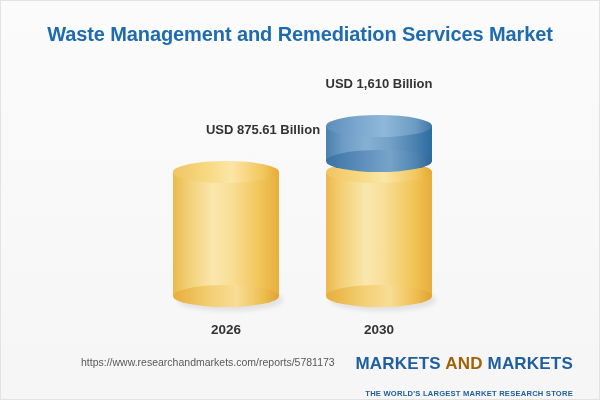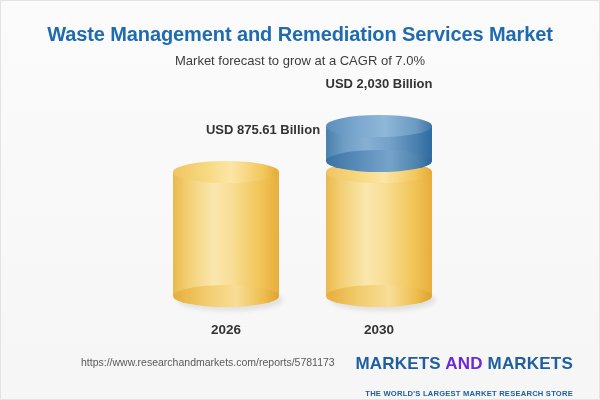--- a/index.html
+++ b/index.html
@@ -202,59 +202,58 @@
     text-align: right;
   }
   .logo-main {
     font-size: 17px;
     font-weight: bold;
     letter-spacing: 0.2px;
     color: #1f5fa0;
     white-space: nowrap;
     line-height: 1.05;
   }
-  .logo-and { color: #6d28d9; }
+  .logo-and { color: #a16207; }
   .logo-tag {
     font-size: 7.6px;
     font-weight: bold;
     letter-spacing: 0.22px;
     color: #1f5fa0;
     white-space: nowrap;
     margin-top: 16px;
   }
 </style>
 </head>
 <body>
 
 <div class="card">
 
   <div class="chart-title">Waste Management and Remediation Services Market</div>
 
-  <div class="chart-subtitle">Market forecast to grow at a CAGR of 7.0%</div>
 
   <div class="plot">
 
     <div class="bar-group g0">
       <div class="value-label">USD 875.61 Billion</div>
 
       <div class="cyl c0">
         <div class="cyl-shadow"></div>
 
         <div class="seg" style="top:0; bottom:0;">
           <div class="seg-body fill-yellow" style="top:11px; bottom:11px;"></div>
           <div class="ellipse-bottom bot-yellow" style="bottom:0;"></div>
           <div class="ellipse-top top-yellow" style="top:0;"></div>
         </div>
       </div>
 
       <div class="cat-label">2026</div>
     </div>
 
     <div class="bar-group g1">
-      <div class="value-label">USD 2,030 Billion</div>
+      <div class="value-label">USD 1,610 Billion</div>
 
       <div class="cyl c1">
         <div class="cyl-shadow"></div>
 
         <div class="seg" style="top:46px; bottom:0;">
           <div class="seg-body fill-yellow" style="top:11px; bottom:11px;"></div>
           <div class="ellipse-bottom bot-yellow" style="bottom:0;"></div>
           <div class="ellipse-top top-yellow" style="top:0;"></div>
         </div>
 

